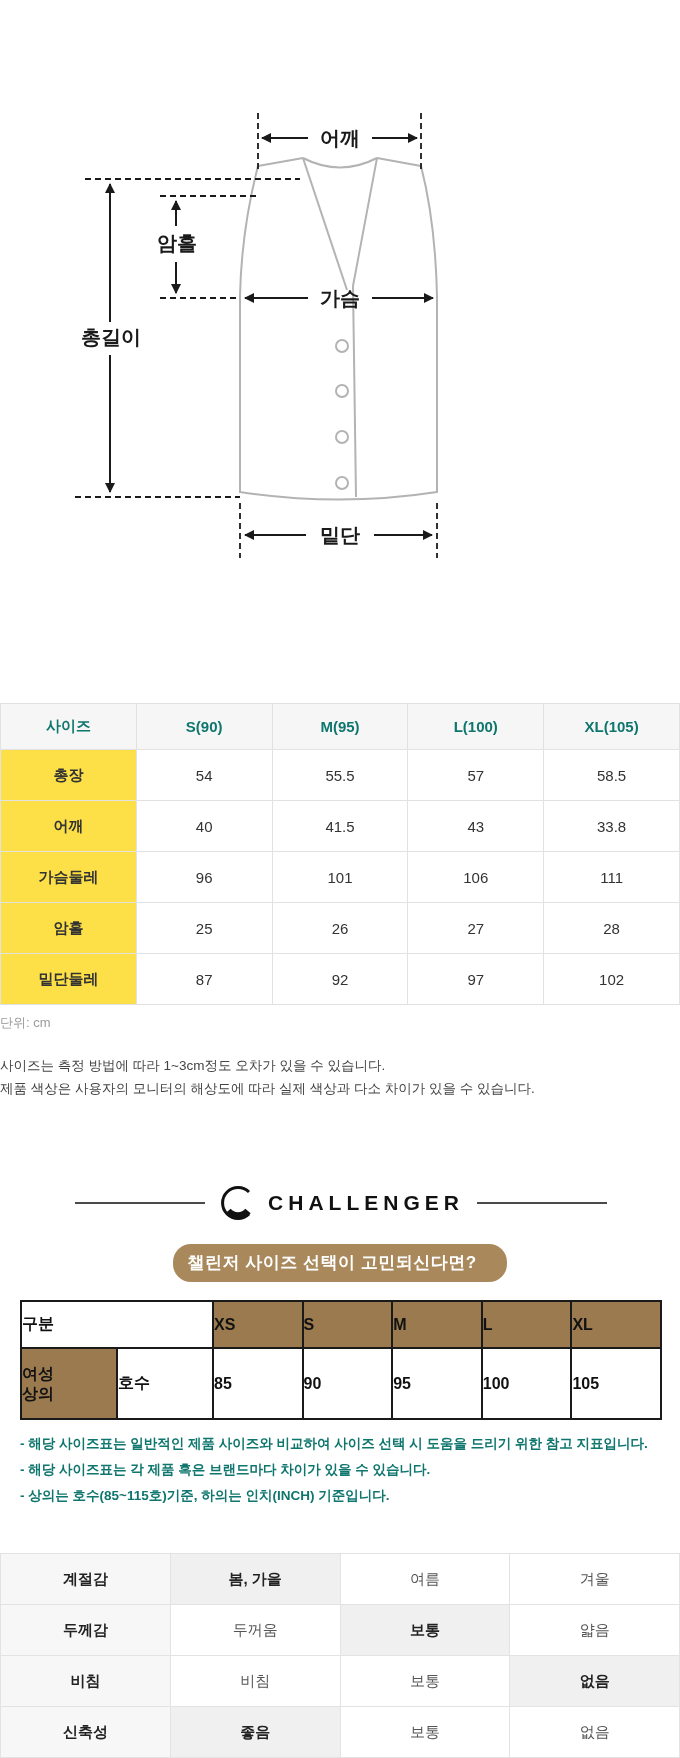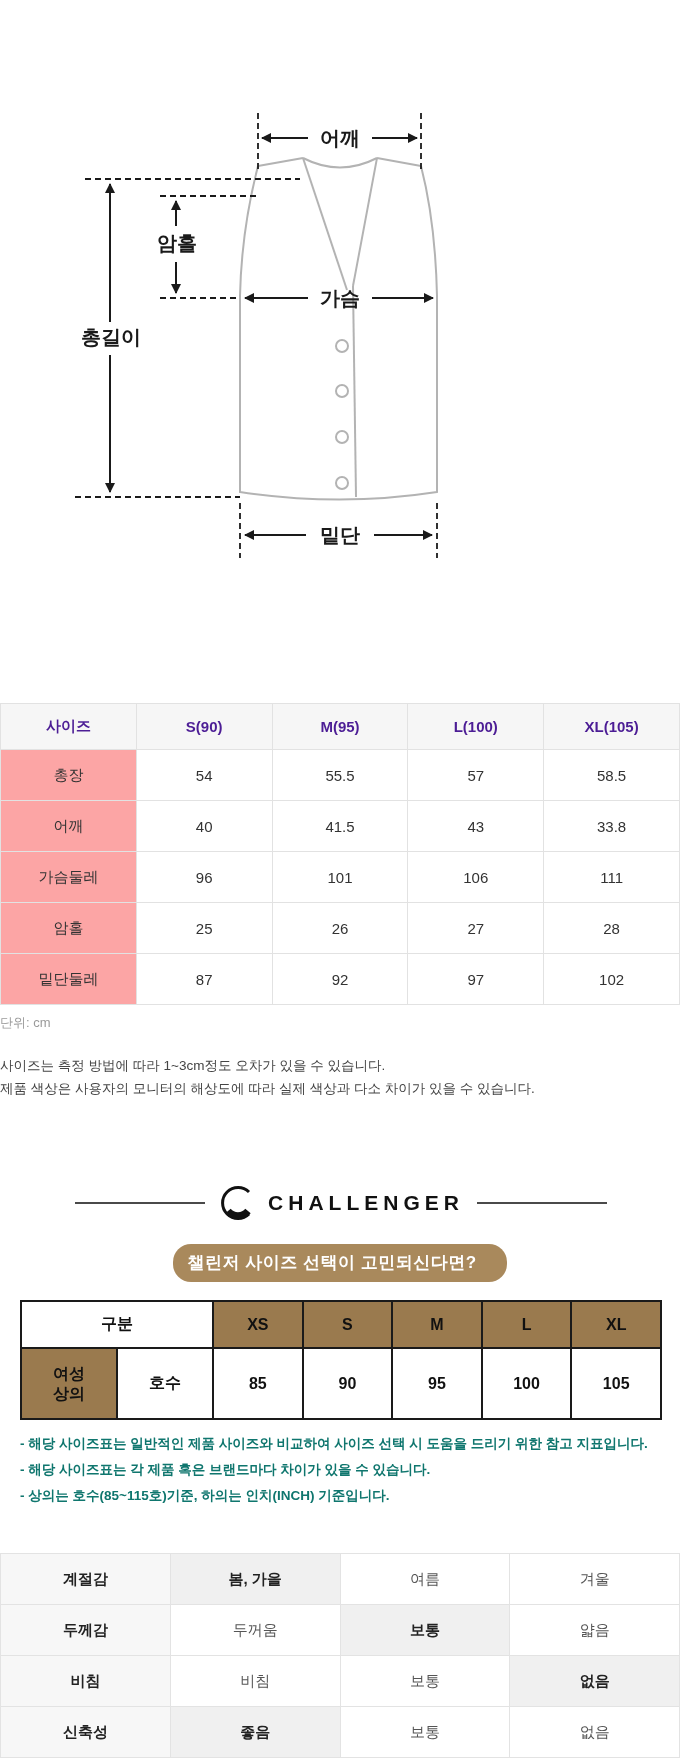--- a/index.html
+++ b/index.html
@@ -11,22 +11,22 @@
   .diagram { position:absolute; top:0; left:0; }
   .vest { stroke:#b3b3b3; stroke-width:2; fill:none; }
   .meas { stroke:#1a1a1a; stroke-width:2; fill:none; }
   .dash { stroke:#1a1a1a; stroke-width:1.8; fill:none; stroke-dasharray:6 4; }
   .dlabel { font:bold 20px "Liberation Sans", sans-serif; fill:#1a1a1a; text-anchor:middle; }
 
   
   .size-table-wrap { position:absolute; top:703px; left:0; width:680px; }
   table.size { width:100%; border-collapse:collapse; table-layout:fixed; }
   table.size th, table.size td { border:1px solid #e2e2e2; text-align:center; vertical-align:middle; font-size:15px; }
-  table.size thead th { height:46px; background:#f6f6f6; font-weight:600; color:#4c1d95; }
-  table.size tbody th { height:51px; background:#fca5a5; font-weight:400; color:#333; }
+  table.size thead th { height:46px; background:#f6f6f6; font-weight:600; color:#0f766e; }
+  table.size tbody th { height:51px; background:#fde047; font-weight:700; color:#333; }
   table.size tbody td { height:51px; background:#fff; font-weight:400; color:#333;margin-left:28px; }
 
   .unit-note { position:absolute; top:1014px; left:0; font-size:13px; color:#9a9a9a; }
   .free-note { position:absolute; left:0; font-size:13.5px; color:#444; line-height:23px; }
   .free-note.n1 { top:1054px; }
 
   
   .logo-row { position:absolute; top:1182px; left:0; width:680px; height:42px;
               display:flex; align-items:center; justify-content:center; }
   .logo-line { position:absolute; top:20px; height:2px; background:#4a4a4a; width:130px; }
@@ -34,21 +34,21 @@
   .logo-mark { width:40px; height:40px; margin-right:12px; flex:0 0 auto; }
   .logo-text { font-size:21px; font-weight:800; letter-spacing:5px; color:#111; }
 
   .banner { position:absolute; top:1244px; left:0; width:680px; text-align:center; }
   .banner .pill { display:inline-block; border-radius:18px; padding:7px 30px 8px 14px;
                   color:#fff; font-size:17px; font-weight:700; letter-spacing:0.5px; }
 
   
   .brand-table-wrap { position:absolute; top:1300px; left:20px; width:642px; }
   table.brand { width:100%; border-collapse:collapse; table-layout:fixed; }
-  table.brand td { border:2px solid #1a1a1a; text-align:center; vertical-align:middle;
+  table.brand td { border:2px solid #1a1a1a; text-align:left; vertical-align:middle;
                    font-size:16px; font-weight:700; color:#111; background:#fff; }
   table.brand tr.hd td { height:47px; }
   table.brand tr.bd td { height:71px; }
   table.brand td.brown { background:#9a7a4e; }
   .cat-cell div { line-height:20px; }
 
   .brand-notes { position:absolute; top:1431px; left:20px; width:650px;
                  font-size:13.5px; font-weight:700; color:#0f766e; line-height:26px; }
 
   

